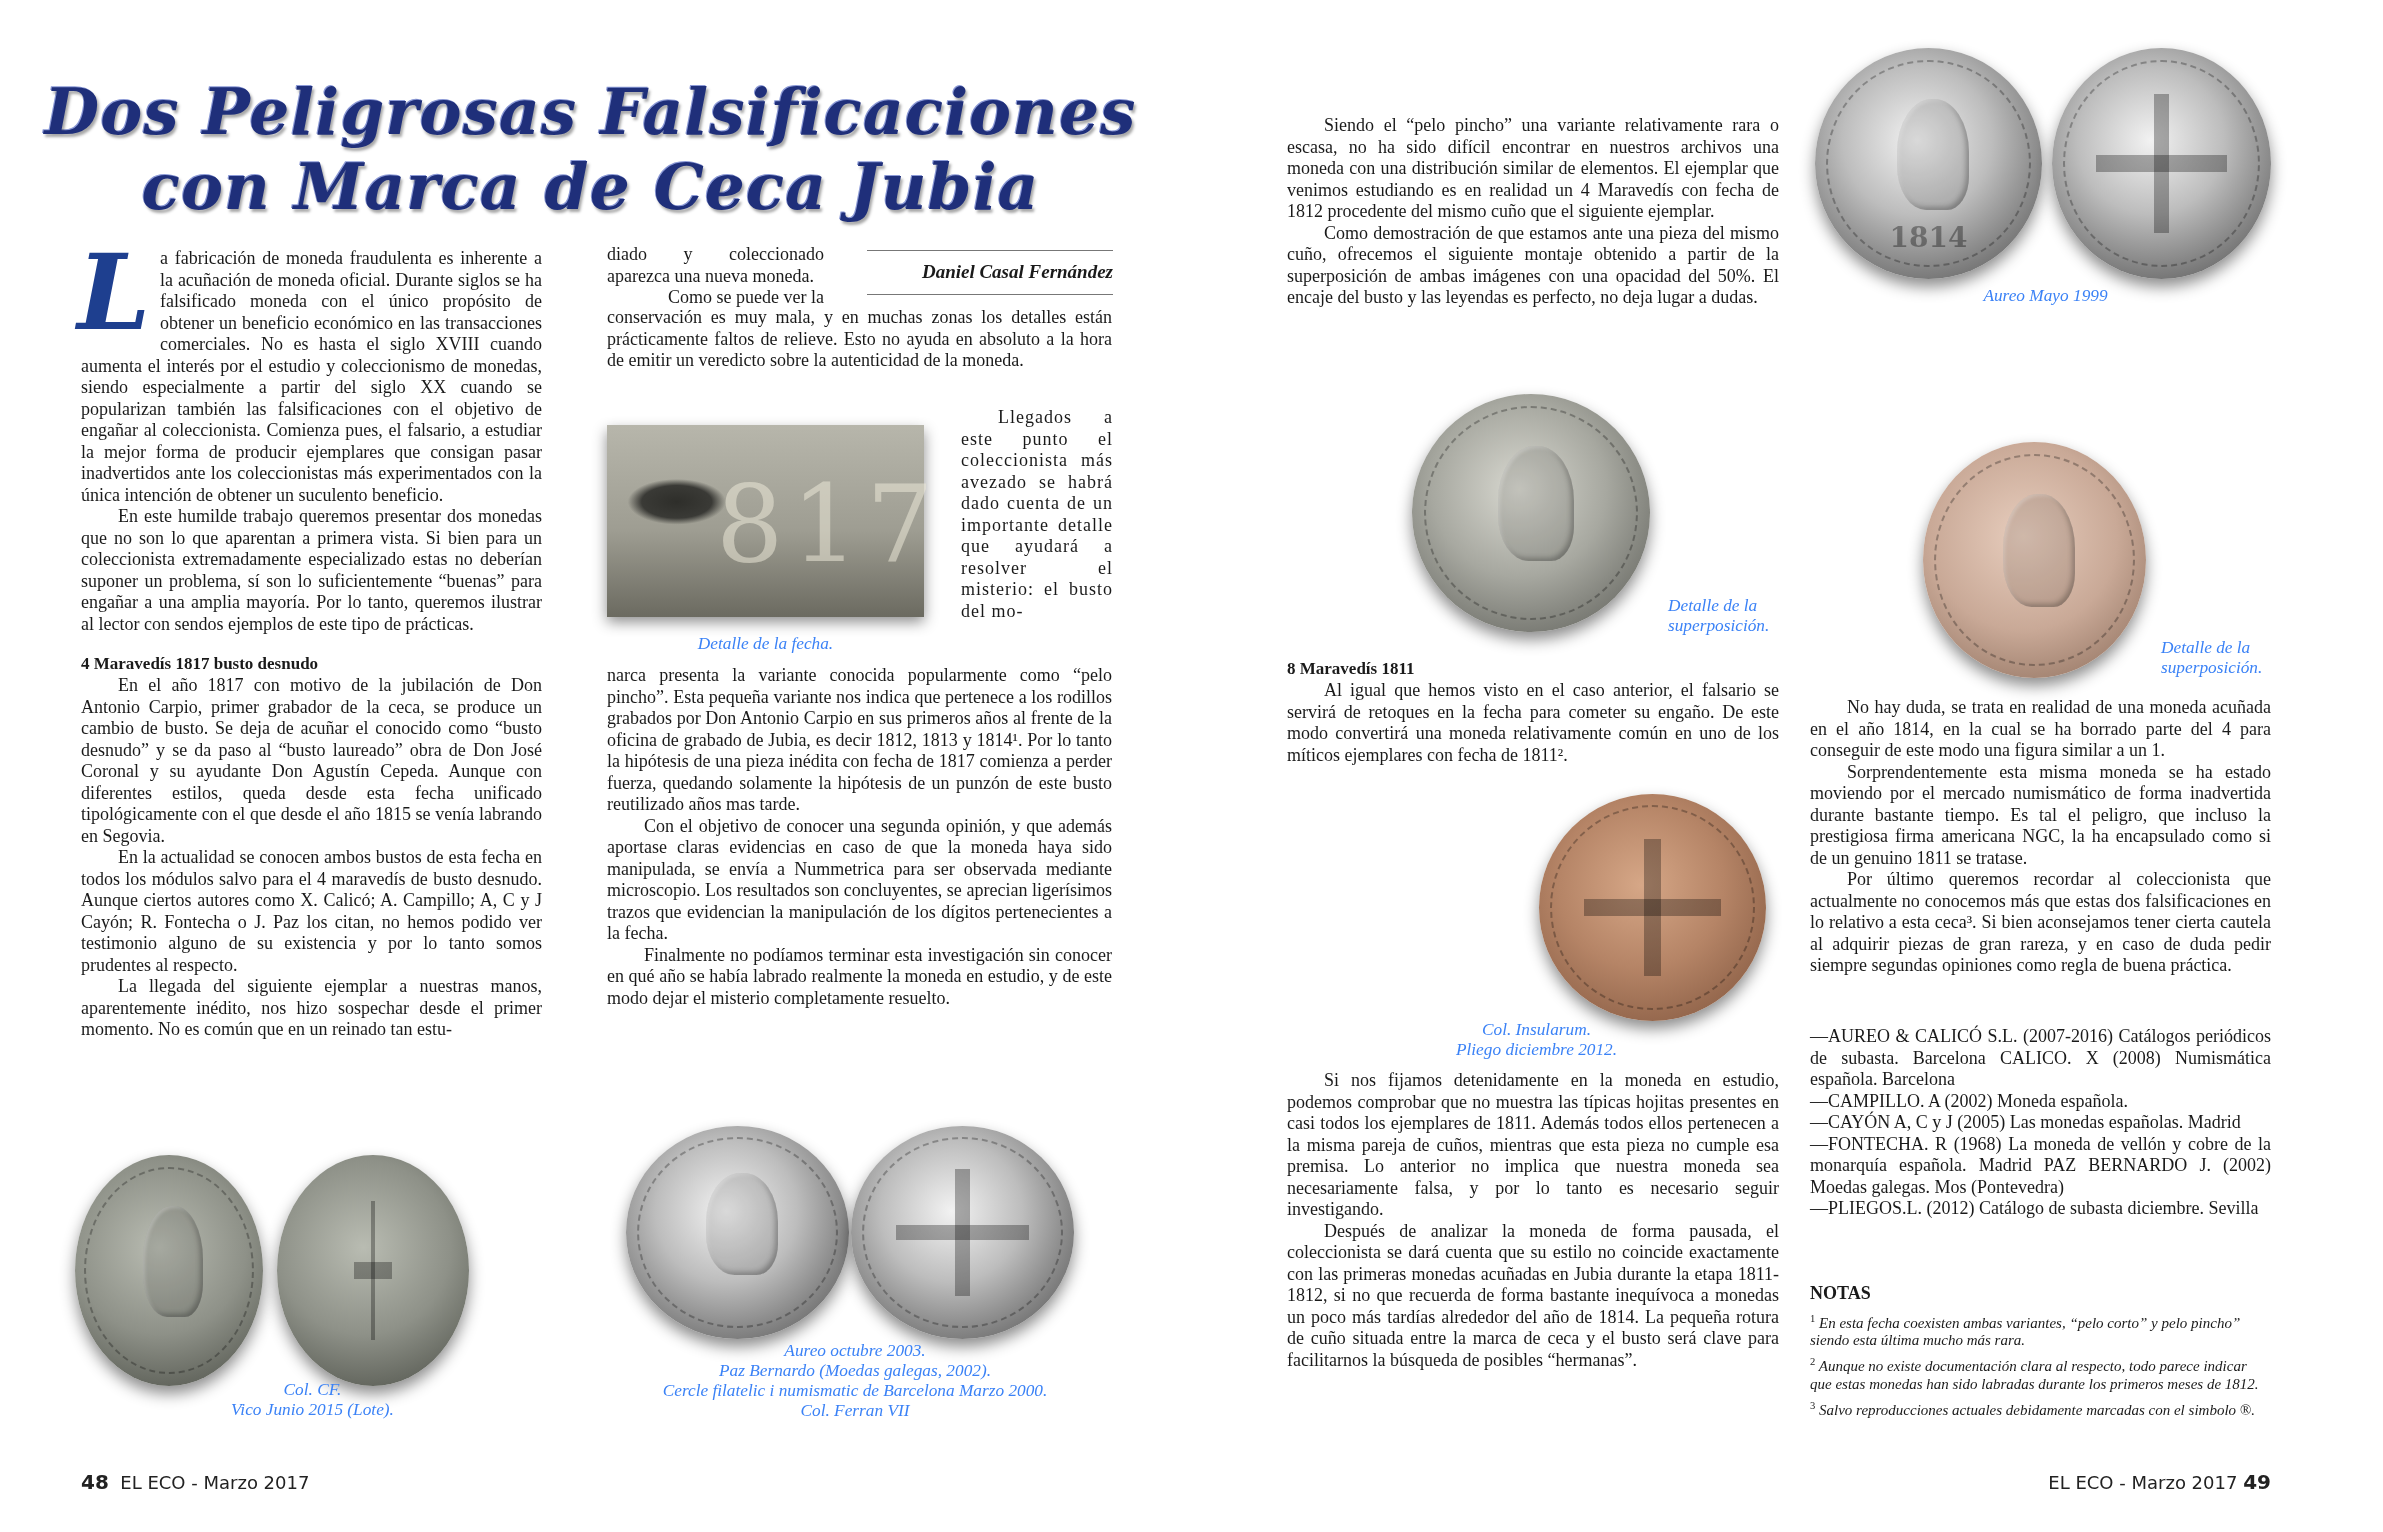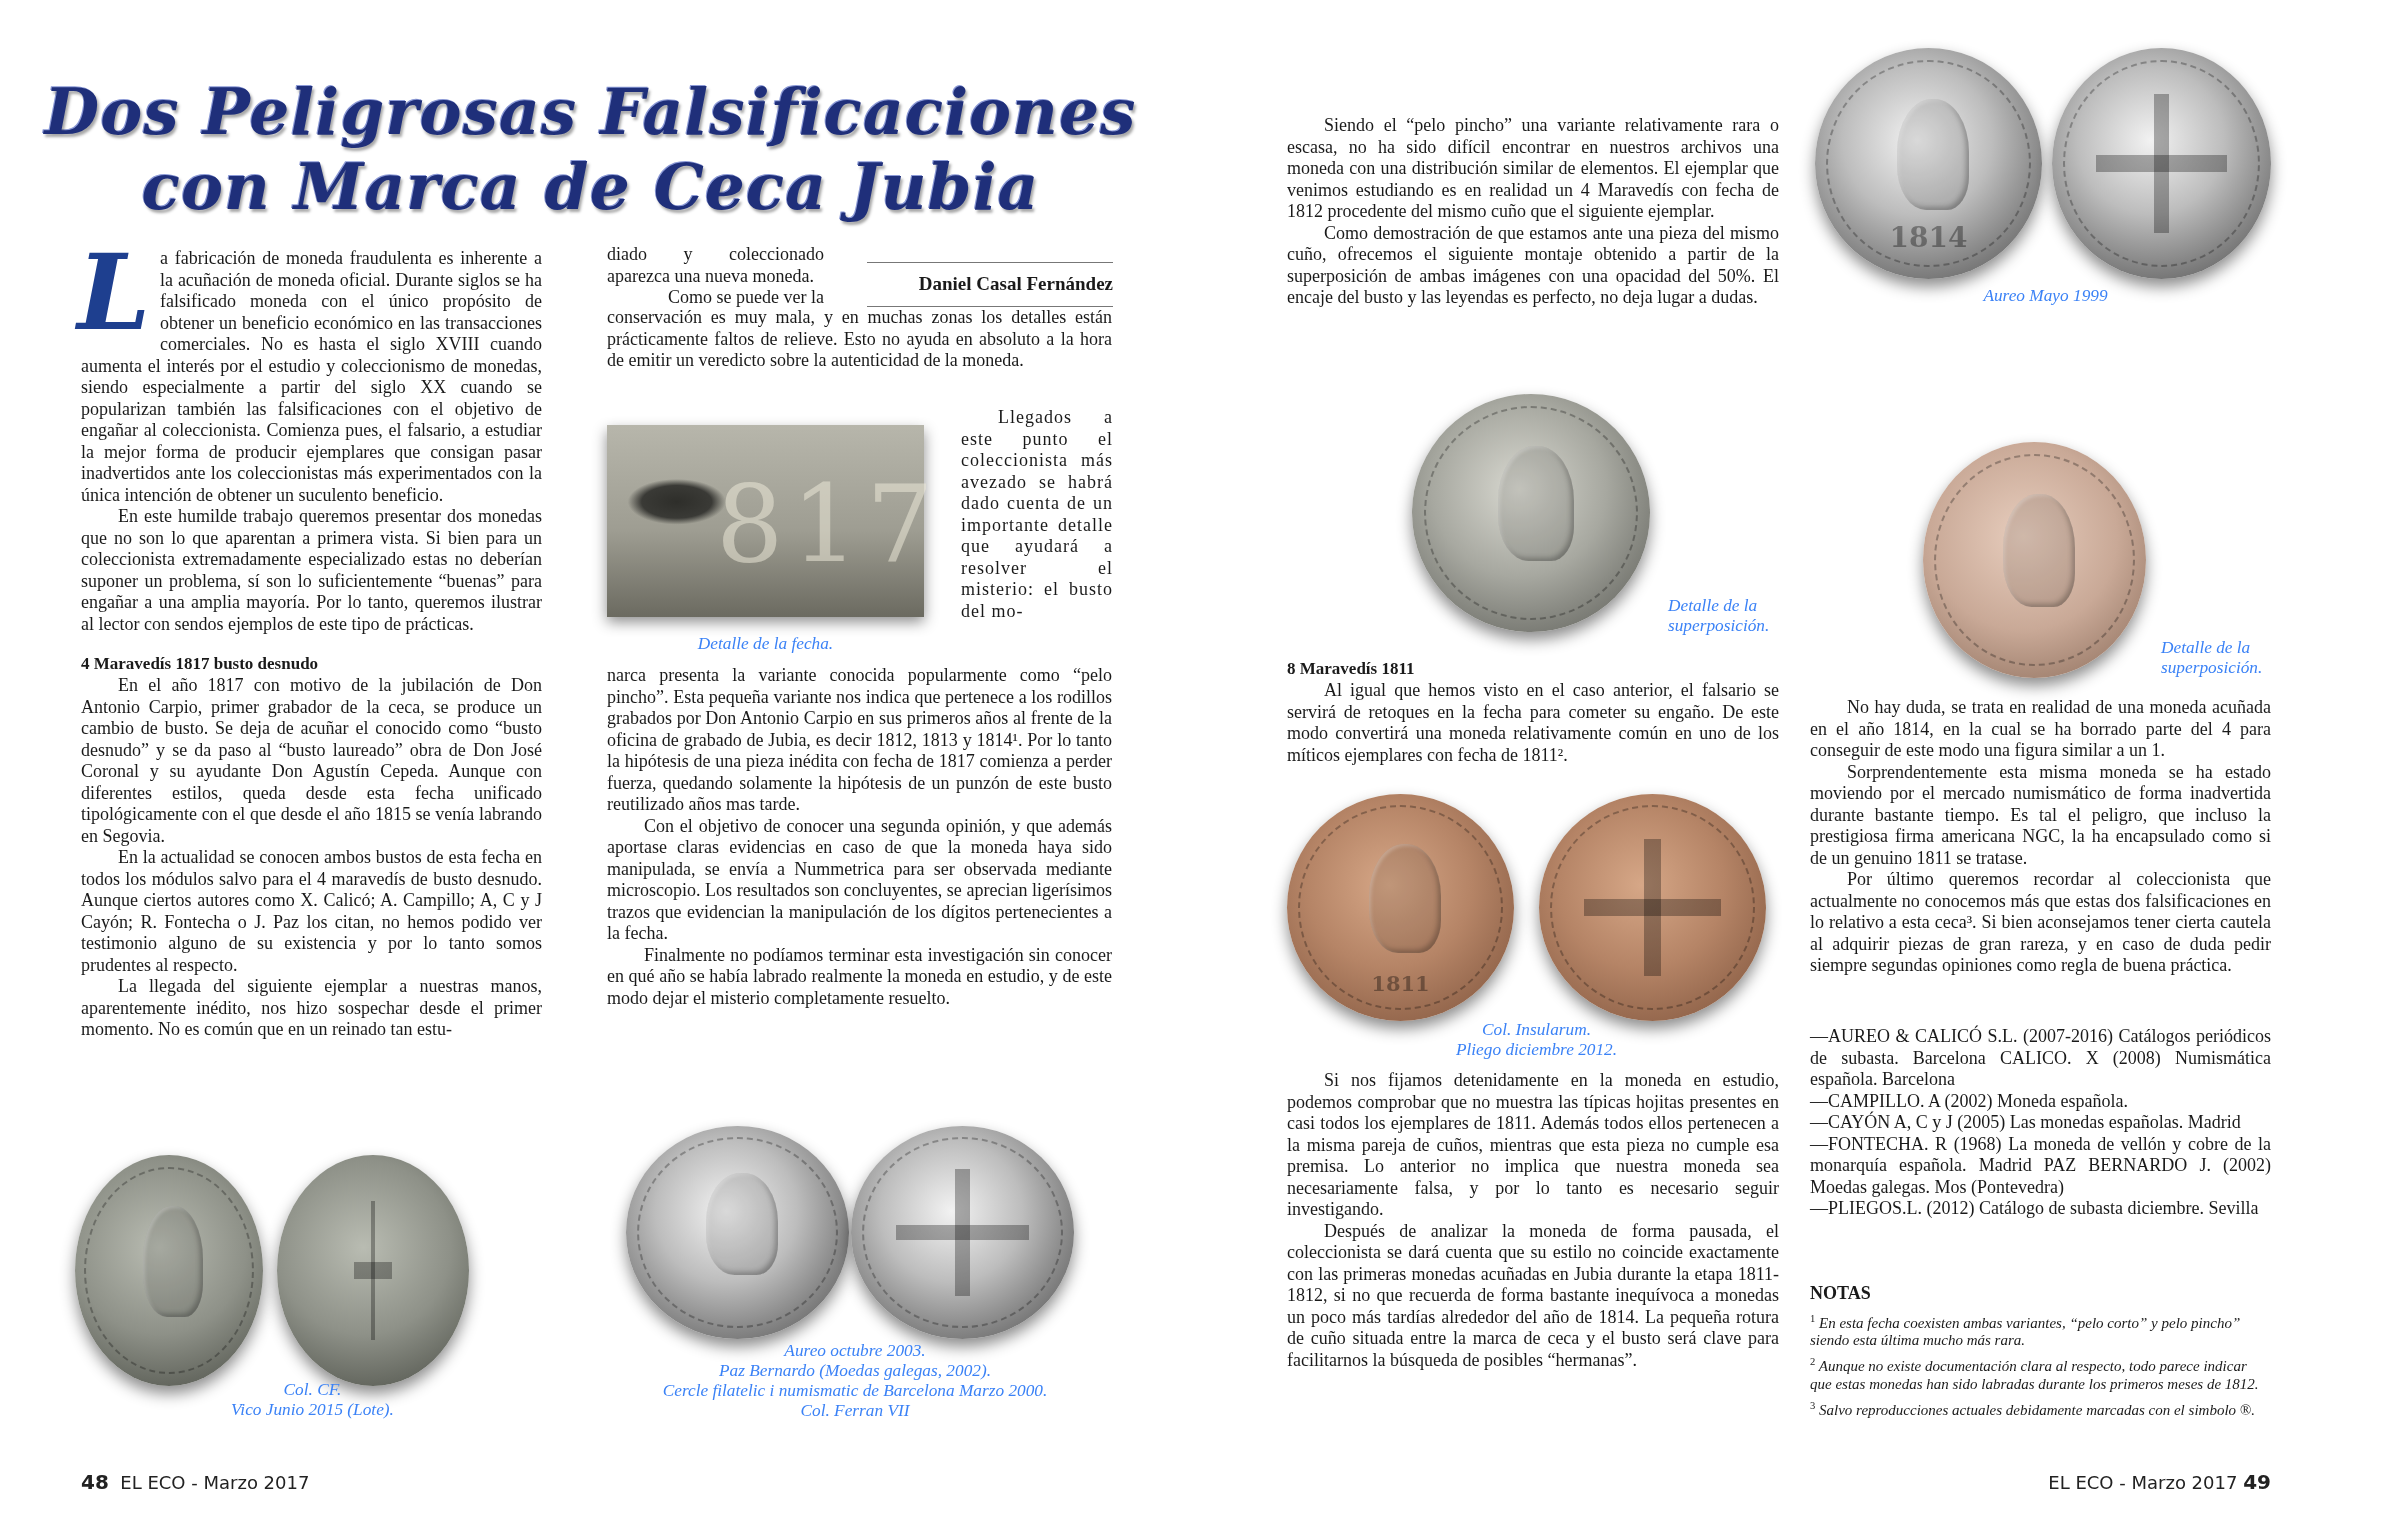--- a/index.html
+++ b/index.html
@@ -15,22 +15,22 @@
            text-shadow: 1.9px 2.9px 2.9px rgba(0,0,0,0.35), -1px -1px 0 #8c9ad6; }
 
   .col { position: absolute; font-size: 18px; line-height: 21.5px; text-align: justify; hyphens: auto; }
   .col p { margin: 0; text-indent: 37px; }
   .col p.noindent { text-indent: 0; }
   .col h3 { margin: 17.3px 0 0 0; font-size: 17px; font-weight: bold; line-height: 23px; }
 
   .dropcap { float: left; font-family: "DejaVu Serif", serif; font-weight: bold; font-style: italic;
              color: #1e3f8f; font-size: 104px; line-height: 86px; margin: 1.9px 9.6px 0 -3.8px; }
 
-  .byline { position: absolute; font-weight: bold; font-size: 19px; text-align: right;
-            border-top: 1.4px solid #777; border-bottom: 1.4px solid #777; padding: 9.6px 0 11.5px 0; margin-top: 12px; }
+  .byline { position: absolute; font-weight: bold; font-style: italic; font-size: 19px; text-align: right;
+            border-top: 1.4px solid #777; border-bottom: 1.4px solid #777; padding: 9.6px 0 11.5px 0; }
 
   .photo { position: absolute; box-shadow: 0 5.8px 13.4px rgba(0,0,0,0.45); }
   .coin { position: absolute; border-radius: 50%; box-shadow: 0 7.7px 15.4px rgba(0,0,0,0.45); overflow: hidden; }
   .coin .legend { position: absolute; inset: 0; display: flex; align-items: center; justify-content: center;
                   font-family: "DejaVu Serif", serif; font-weight: bold; color: rgba(0,0,0,0.35); }
   .coin-silver { background: radial-gradient(circle at 45% 40%, #d8d8d0 0%, #a7a8a0 45%, #6b6c66 85%, #3f403c 100%); }
   .coin-grey { background: radial-gradient(circle at 45% 40%, #b9bcb2 0%, #8e9188 50%, #5d6058 85%, #3a3c37 100%); }
   .coin-bw { background: radial-gradient(circle at 45% 40%, #f2f2f2 0%, #bdbdbd 40%, #6e6e6e 80%, #262626 100%); }
   .coin-copper { background: radial-gradient(circle at 45% 40%, #d6a787 0%, #b58466 45%, #8a5e45 85%, #5c3b29 100%); }
   .coin-pale { background: radial-gradient(circle at 45% 40%, #e7cdbd 0%, #c9a997 50%, #9a7b69 85%, #6a4f40 100%); }
@@ -149,25 +149,20 @@
   <div class="caption left" style="left:477px; top:596px; width:134px;">
     <div>Detalle de la</div>
     <div>superposición.</div>
   </div>
 
   <div class="col" style="left:96px; top:657px; width:492px;">
     <h3 style="margin-top:0;">8 Maravedís 1811</h3>
     <p>Al igual que hemos visto en el caso anterior, el falsario se servirá de retoques en la fecha para cometer su engaño. De este modo convertirá una moneda relativamente común en uno de los míticos ejemplares con fecha de 1811².</p>
   </div>
 
-  <div class="coin coin-copper" style="left:96px; top:794px; width:227px; height:227px;">
-    <div class="rim"></div>
-    <div class="bust"></div>
-    <div class="legend" style="align-items:flex-end; padding-bottom:25px; font-size:21px;">1811</div>
-  </div>
   <div class="coin coin-copper" style="left:348px; top:794px; width:227px; height:227px;">
     <div class="rim"></div>
     <div class="cross"></div>
   </div>
   <div class="caption" style="left:240px; top:1020px; width:211px;">
     <div>Col. Insularum.</div>
     <div>Pliego diciembre 2012.</div>
   </div>
 
   <div class="col" style="left:96px; top:1070px; width:492px;">

